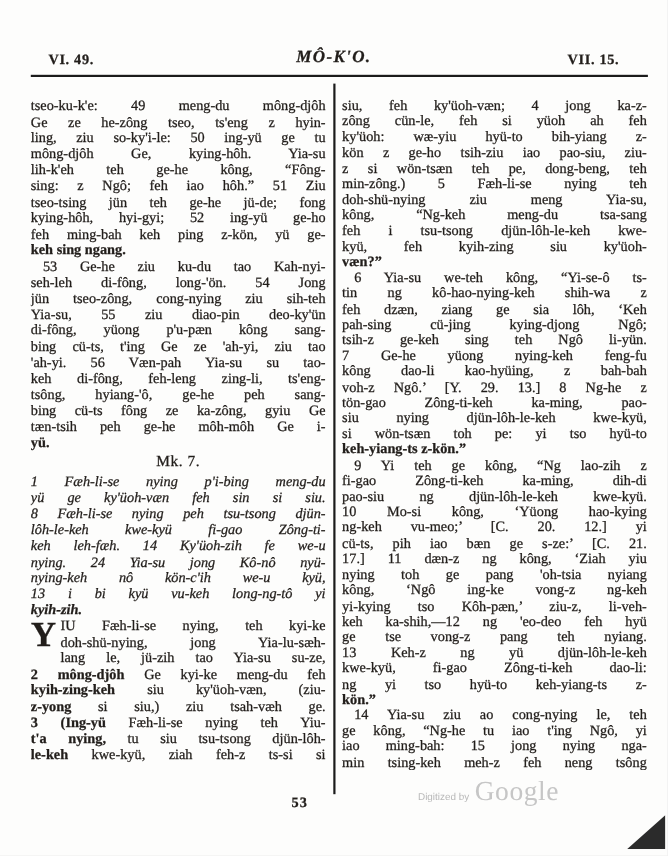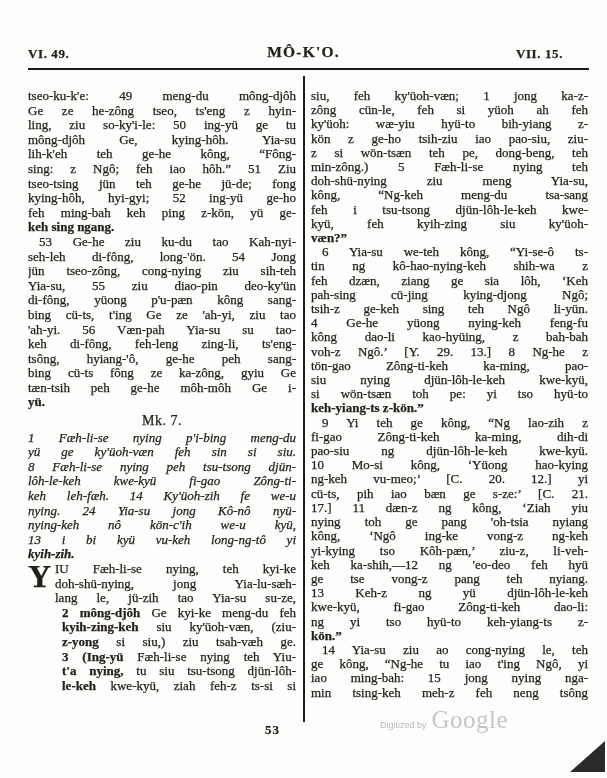--- a/index.html
+++ b/index.html
@@ -6,37 +6,37 @@
     --ink:#221e1b; --paper:#fdfdfc; --rule:#1b1b1b;
     --wm-text:#b8b8b8; --wm-logo:#c6c6c6; --corner:#2b2b2b;
   }
   html,body{margin:0;padding:0;background:#e8e8e8;}
   #page{
     position:relative; width:607px; height:778px; background:var(--paper);
     font-family:"Liberation Serif","DejaVu Serif",serif; color:var(--ink);
     overflow:hidden; -webkit-text-stroke:0.25px var(--ink);
   }
   .hdr-ref{position:absolute; top:46px; font-size:13px; letter-spacing:0.6px; font-weight:600;}
-  #hdr-left{left:28px;text-align:right;}
+  #hdr-left{left:44px;text-align:right;}
   #hdr-right{right:44px;}
   #hdr-title{
     position:absolute; top:43px; left:50%; transform:translateX(-50%);
-    font-size:15.5px; font-weight:700; letter-spacing:1.2px;
+    font-size:15.5px; font-weight:700; letter-spacing:1.2px;font-style:italic;
   }
   #hdr-rule{position:absolute; left:28px; top:68px; width:561px; height:2.2px; background:var(--rule);}
   #col-divider{position:absolute; left:303px; top:76px; width:1.6px; height:646px; background:var(--rule);}
   .col{position:absolute; top:89px; font-size:13px; overflow:hidden;}
   #col-left {left:28px;  width:268px; line-height:14.6px;}
   #col-right{left:311px; width:277px; line-height:14.2px;}
   .ln{text-align:justify; text-align-last:justify; white-space:normal;}
   .ln.end{text-align-last:left;font-weight:bold;}
   .ln.ind{text-indent:11px;}
   .ln.it{font-style:italic;}
   .ln.hd{text-align:right; text-align-last:center; font-size:14px; padding:4px 0 2px 0; letter-spacing:0.5px;}
-  .bp{font-weight:700;margin-left:34px;}
+  .bp{font-weight:700;}
   .dcwrap{overflow:visible;}
   .dropcap{
     float:left; font-size:32px; line-height:26px; height:29px; width:27px;
     font-weight:700; padding-top:1px;
   }
   #page-number{
     position:absolute; left:265px; top:722px; font-size:13px;
     font-weight:700; letter-spacing:1px;
   }
   #watermark{
@@ -101,37 +101,37 @@
       </div>
       <div class="ln">lang le, jü-zih tao Yia-su su-ze,</div>
       <div class="ln"><span class="bp">2 mông-djôh</span> Ge kyi-ke meng-du feh</div>
       <div class="ln"><span class="bp">kyih-zing-keh</span> siu ky'üoh-væn, (ziu-</div>
       <div class="ln"><span class="bp">z-yong</span> si siu,) ziu tsah-væh ge.</div>
       <div class="ln"><span class="bp">3 (Ing-yü</span> Fæh-li-se nying teh Yiu-</div>
       <div class="ln"><span class="bp">t'a nying,</span> tu siu tsu-tsong djün-lôh-</div>
       <div class="ln"><span class="bp">le-keh</span> kwe-kyü, ziah feh-z ts-si si</div>
     </div>
   <div id="col-right" class="col">
-      <div class="ln">siu, feh ky'üoh-væn; 1 jong ka-z-</div>
+      <div class="ln">siu, feh ky'üoh-væn; 4 jong ka-z-</div>
       <div class="ln">zông cün-le, feh si yüoh ah feh</div>
       <div class="ln">ky'üoh: wæ-yiu hyü-to bih-yiang z-</div>
       <div class="ln">kön z ge-ho tsih-ziu iao pao-siu, ziu-</div>
       <div class="ln">z si wön-tsæn teh pe, dong-beng, teh</div>
       <div class="ln">min-zông.) 5 Fæh-li-se nying teh</div>
       <div class="ln">doh-shü-nying ziu meng Yia-su,</div>
       <div class="ln">kông, “Ng-keh meng-du tsa-sang</div>
       <div class="ln">feh i tsu-tsong djün-lôh-le-keh kwe-</div>
       <div class="ln">kyü, feh kyih-zing siu ky'üoh-</div>
       <div class="ln end">væn?”</div>
       <div class="ln ind">6 Yia-su we-teh kông, “Yi-se-ô ts-</div>
       <div class="ln">tin ng kô-hao-nying-keh shih-wa z</div>
       <div class="ln">feh dzæn, ziang ge sia lôh, ‘Keh</div>
       <div class="ln">pah-sing cü-jing kying-djong Ngô;</div>
       <div class="ln">tsih-z ge-keh sing teh Ngô li-yün.</div>
-      <div class="ln">4 Ge-he yüong nying-keh feng-fu</div>
+      <div class="ln">7 Ge-he yüong nying-keh feng-fu</div>
       <div class="ln">kông dao-li kao-hyüing, z bah-bah</div>
       <div class="ln">voh-z Ngô.’ [Y. 29. 13.] 8 Ng-he z</div>
       <div class="ln">tön-gao Zông-ti-keh ka-ming, pao-</div>
       <div class="ln">siu nying djün-lôh-le-keh kwe-kyü,</div>
       <div class="ln">si wön-tsæn toh pe: yi tso hyü-to</div>
       <div class="ln end">keh-yiang-ts z-kön.”</div>
       <div class="ln ind">9 Yi teh ge kông, “Ng lao-zih z</div>
       <div class="ln">fi-gao Zông-ti-keh ka-ming, dih-di</div>
       <div class="ln">pao-siu ng djün-lôh-le-keh kwe-kyü.</div>
       <div class="ln">10 Mo-si kông, ‘Yüong hao-kying</div>

